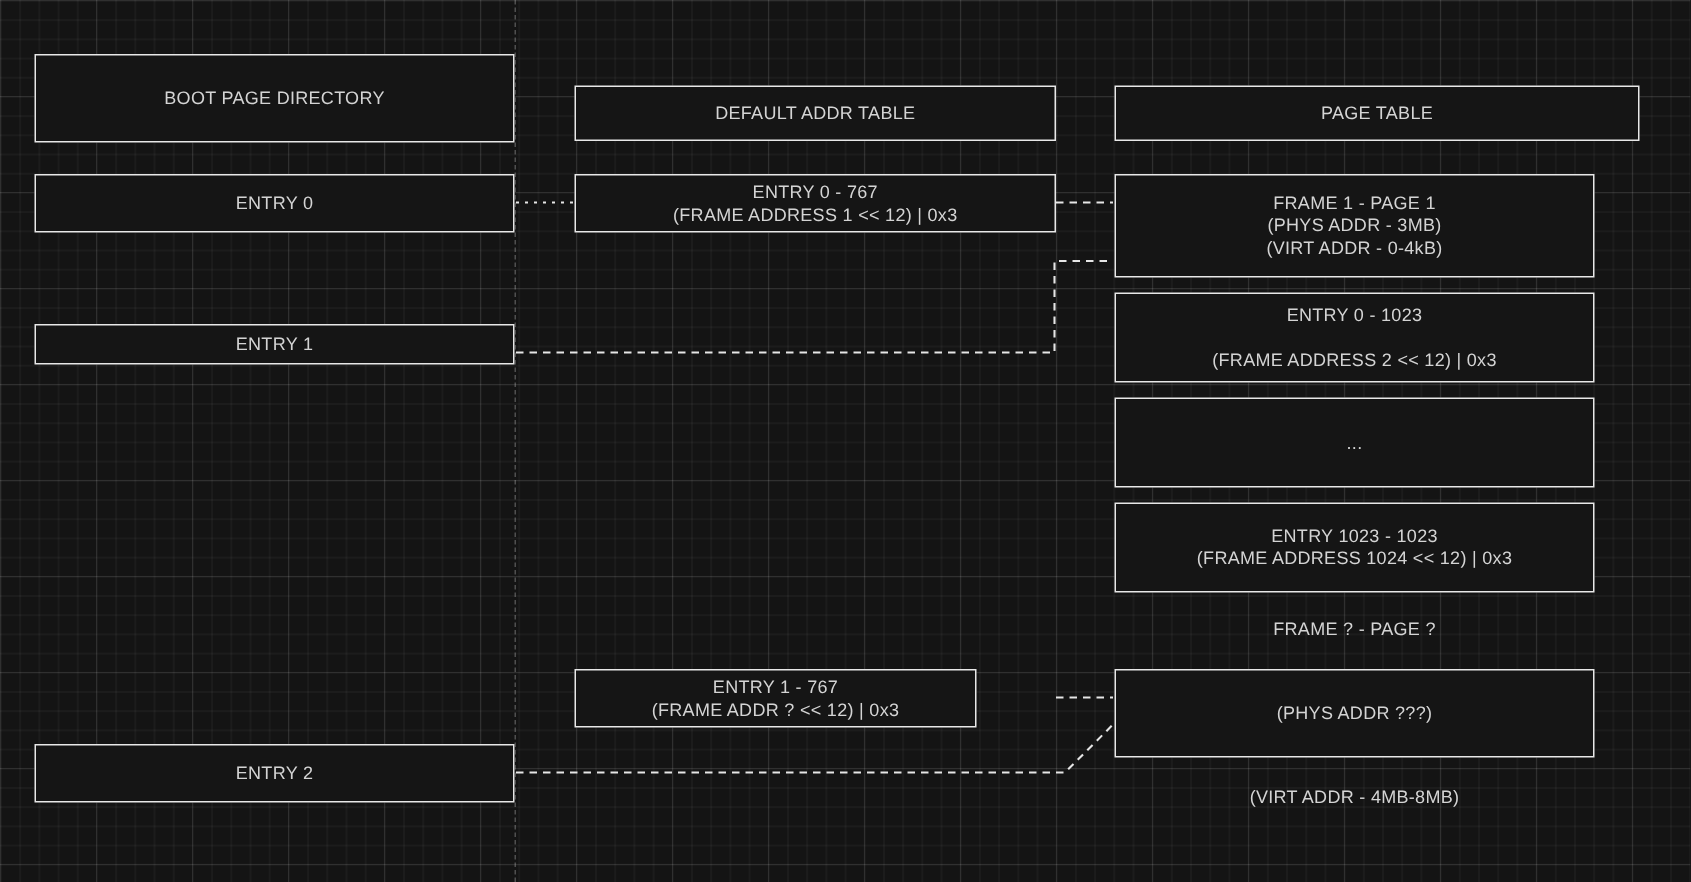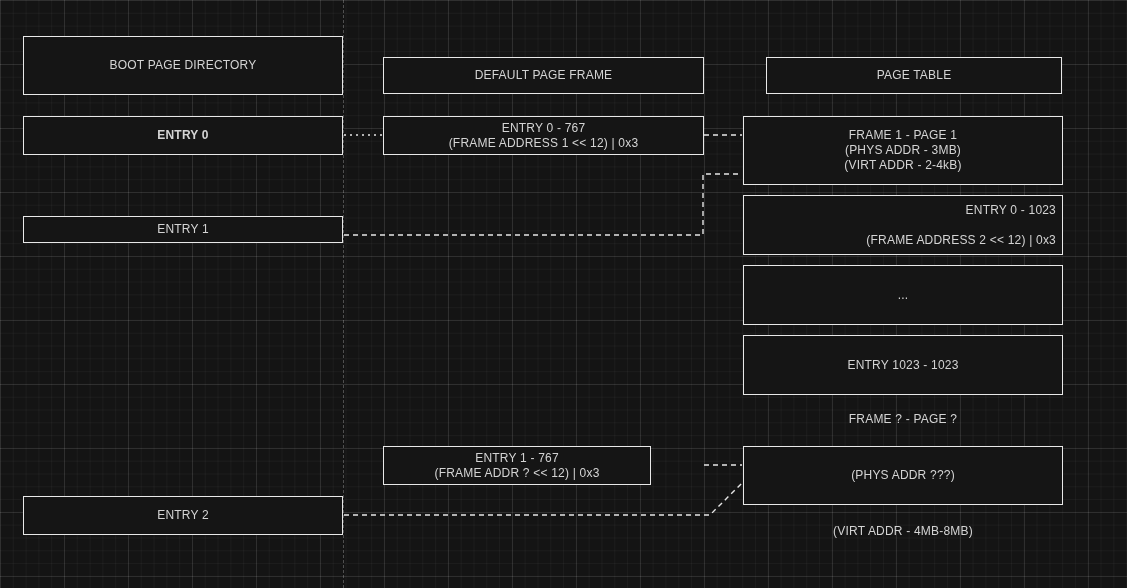--- a/index.html
+++ b/index.html
@@ -89,68 +89,69 @@
 
     <line x1="704" y1="465" x2="742" y2="465"></line>
 
     <path d="M 344 515 L 710 515 L 742 483"></path>
   </svg>
 
   <div class="node" style="left:23px; top:36px; width:320px; height:59px;">
     <span class="line">BOOT PAGE DIRECTORY</span>
   </div>
 
-  <div class="node" style="left:23px; top:116px; width:320px; height:39px;font-weight:bold;">
+  <div class="node" style="left:23px; top:116px; width:320px; height:39px;">
     <span class="line">ENTRY 0</span>
   </div>
 
   <div class="node" style="left:23px; top:216px; width:320px; height:27px;">
     <span class="line">ENTRY 1</span>
   </div>
 
   <div class="node" style="left:23px; top:496px; width:320px; height:39px;">
     <span class="line">ENTRY 2</span>
   </div>
 
   <div class="node" style="left:383px; top:57px; width:321px; height:37px;">
-    <span class="line">DEFAULT PAGE FRAME</span>
+    <span class="line">DEFAULT ADDR TABLE</span>
   </div>
 
   <div class="node" style="left:383px; top:116px; width:321px; height:39px;">
     <span class="line">ENTRY 0 - 767</span>
     <span class="line">(FRAME ADDRESS 1 &lt;&lt; 12) | 0x3</span>
   </div>
 
   <div class="node" style="left:383px; top:446px; width:268px; height:39px;">
     <span class="line">ENTRY 1 - 767</span>
     <span class="line">(FRAME ADDR ? &lt;&lt; 12)  | 0x3</span>
   </div>
 
-  <div class="node" style="left:766px; top:57px; width:296px; height:37px;">
+  <div class="node" style="left:743px; top:57px; width:350px; height:37px;">
     <span class="line">PAGE TABLE</span>
   </div>
 
   <div class="node" style="left:743px; top:116px; width:320px; height:69px;">
     <span class="line">FRAME 1 - PAGE 1</span>
     <span class="line">(PHYS ADDR - 3MB)</span>
-    <span class="line">(VIRT ADDR - 2-4kB)</span>
+    <span class="line">(VIRT ADDR - 0-4kB)</span>
   </div>
 
-  <div class="node" style="left:743px; top:195px; width:320px; height:60px;align-items:flex-end;">
+  <div class="node" style="left:743px; top:195px; width:320px; height:60px;">
     <span class="line">ENTRY 0 - 1023</span>
     <span class="line" style="height:15px;"></span>
     <span class="line">(FRAME ADDRESS 2 &lt;&lt; 12) | 0x3</span>
   </div>
 
   <div class="node" style="left:743px; top:265px; width:320px; height:60px;">
     <span class="line">...</span>
   </div>
 
   <div class="node" style="left:743px; top:335px; width:320px; height:60px;">
     <span class="line">ENTRY 1023 - 1023</span>
+    <span class="line">(FRAME ADDRESS 1024 &lt;&lt; 12) | 0x3</span>
   </div>
 
   <div class="node" style="left:743px; top:446px; width:320px; height:59px;gap:41px;">
     <span class="line">FRAME ? - PAGE ?</span>
     <span class="line">(PHYS ADDR ???)</span>
     <span class="line">(VIRT ADDR - 4MB-8MB)</span>
   </div>
 
 </div>
 

